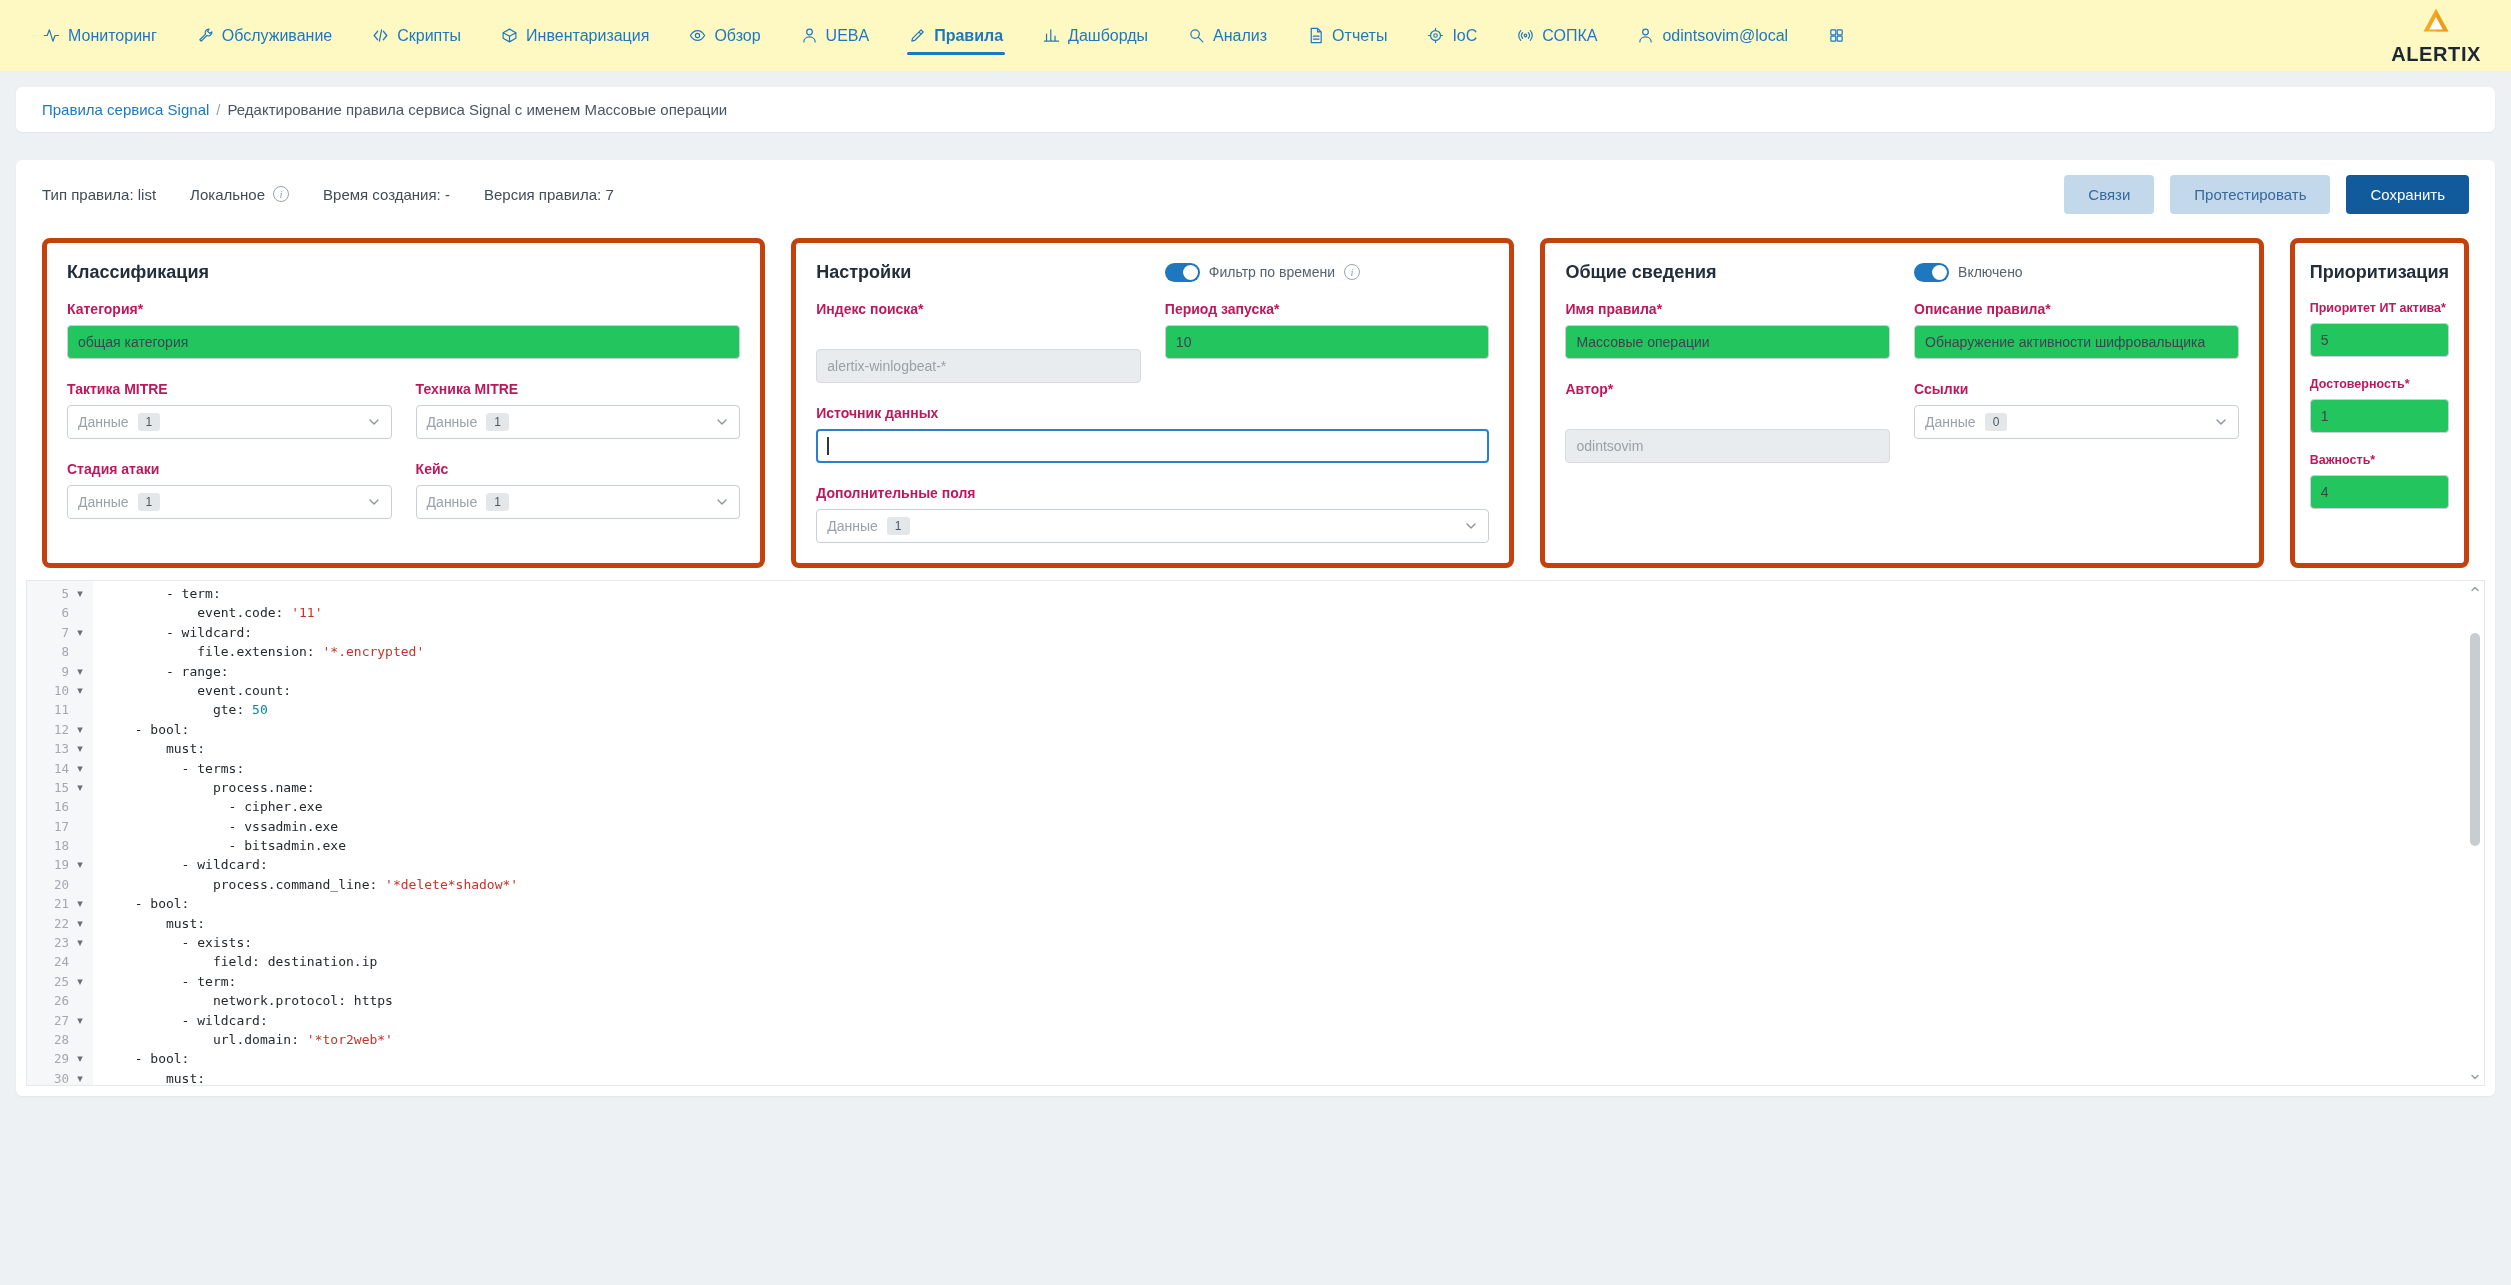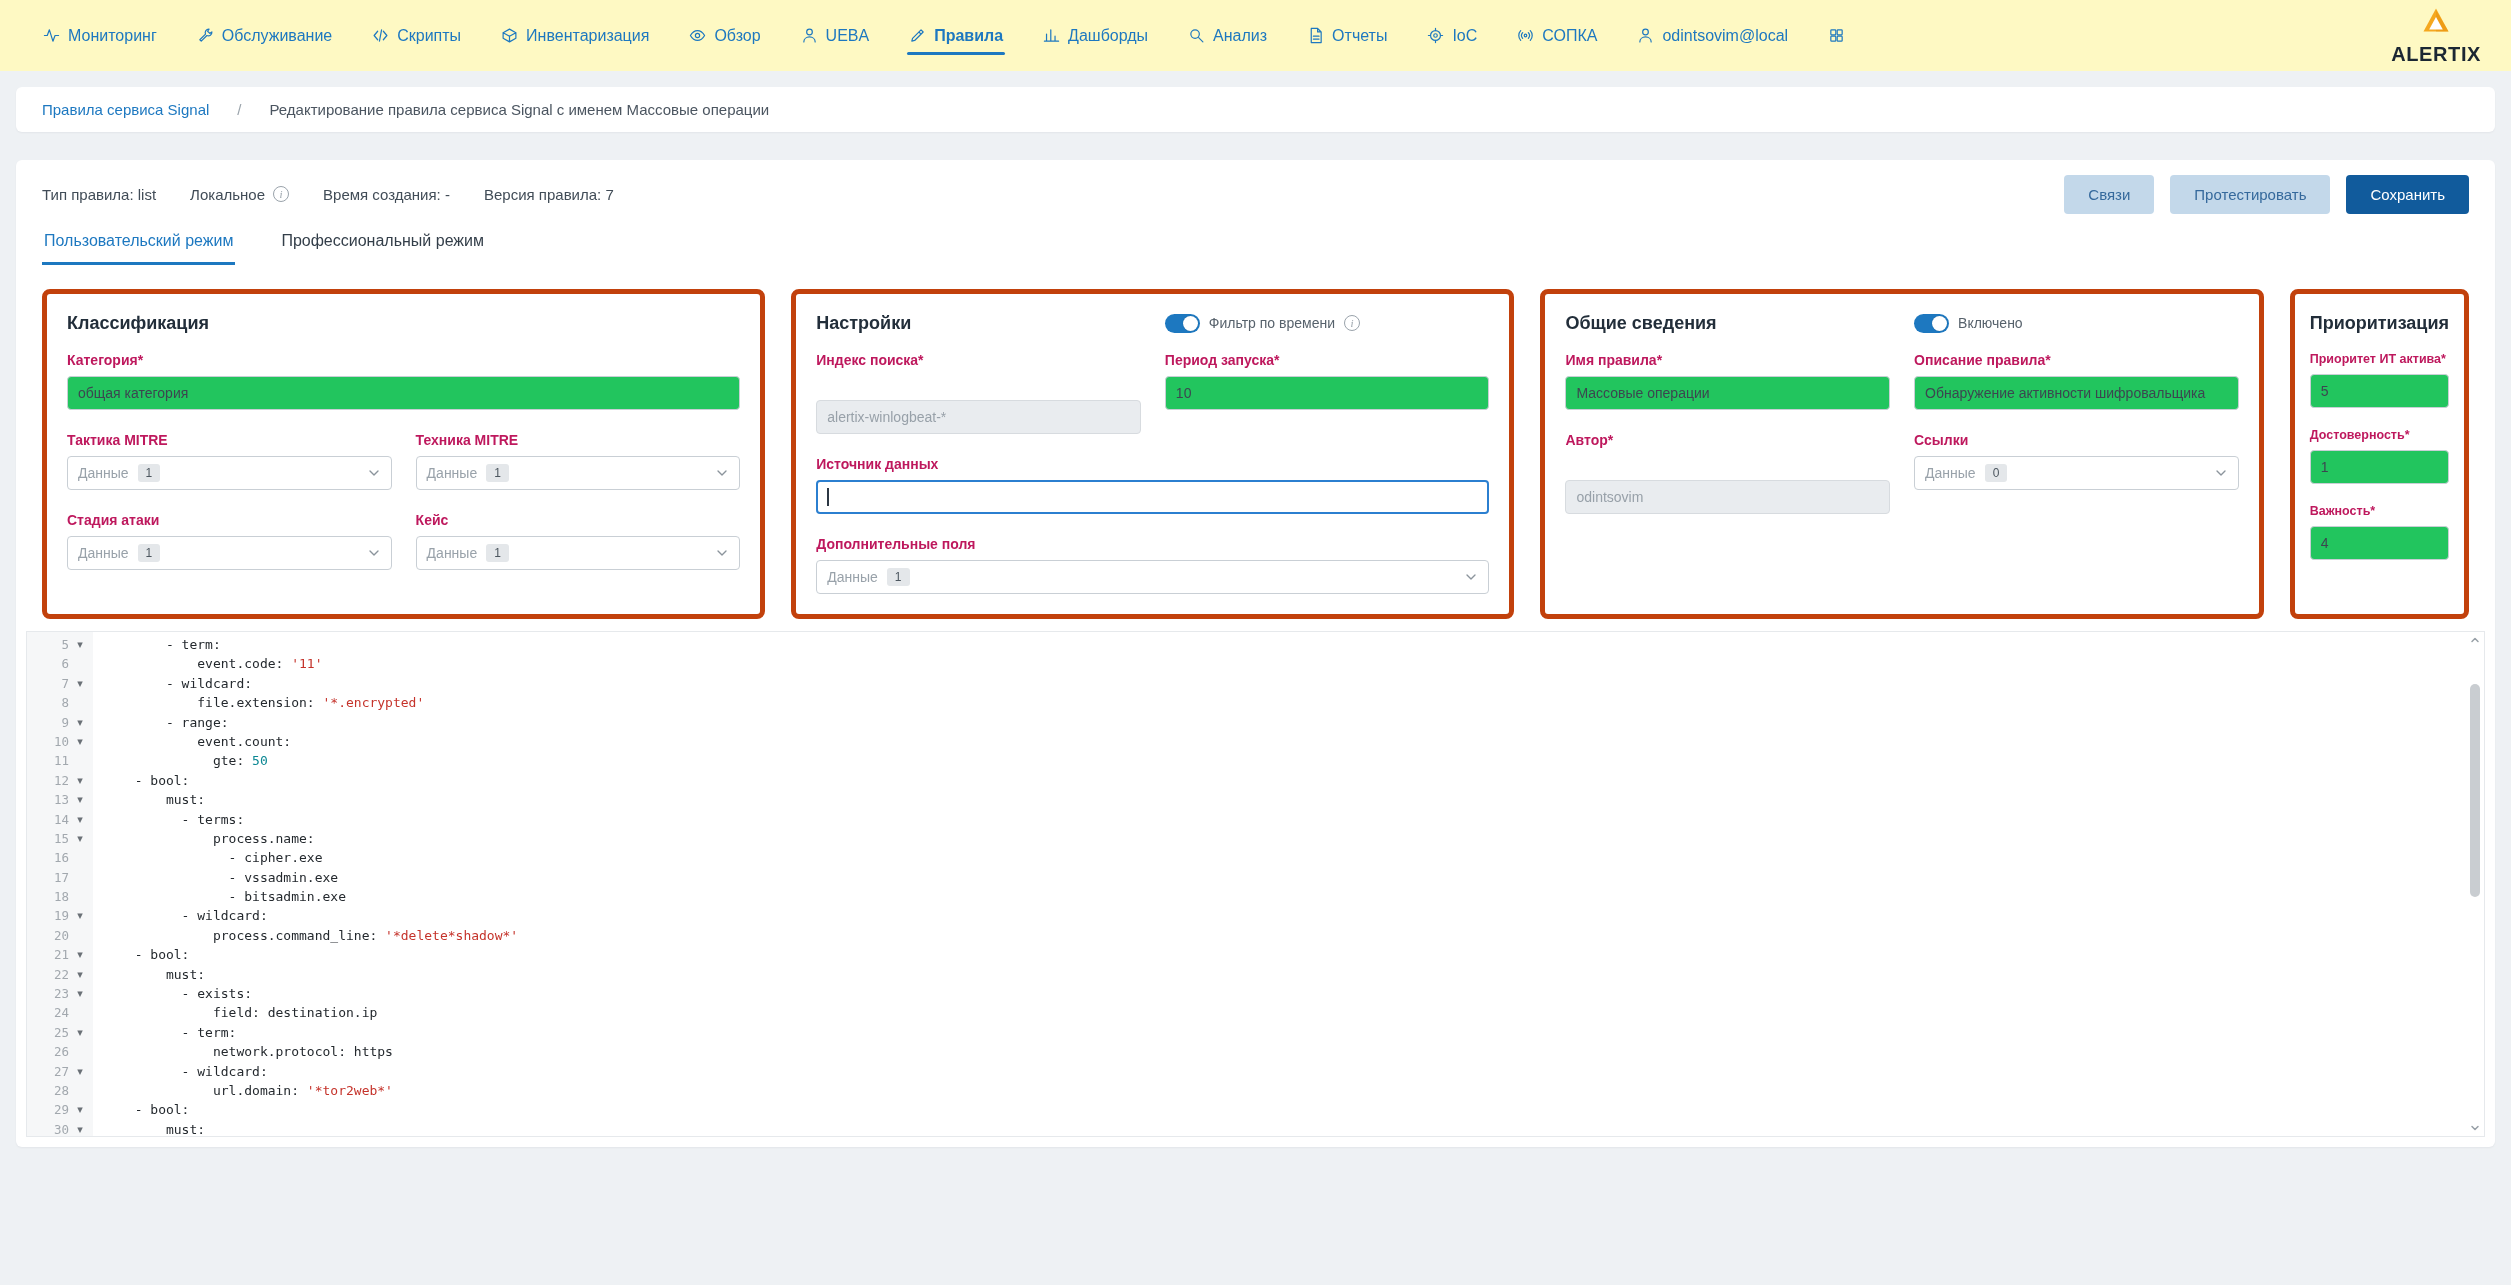--- a/index.html
+++ b/index.html
@@ -16,21 +16,21 @@
   .nav-items { display:flex; align-items:center; gap:40px; height:100%; }
   .nav-item { display:flex; align-items:center; gap:8px; color:#1d78c0; font-size:16px; height:100%; position:relative; cursor:pointer; text-decoration:none; white-space:nowrap; }
   .nav-item.active { font-weight:bold; }
   .nav-item.active::after { content:""; position:absolute; left:-2px; right:-2px; bottom:16px; height:3px; background:#1d78c0; border-radius:2px; }
   .nav-ic { display:inline-flex; }
   .nav-ic svg { width:17px; height:17px; stroke:#1d78c0; fill:none; stroke-width:1.7; stroke-linecap:round; stroke-linejoin:round; display:block; }
   .logo { margin-left:auto; display:flex; align-items:center; gap:9px; font-size:20px; font-weight:bold; color:#1b2733; letter-spacing:0.6px;flex-direction:column; }
   .logo svg { display:block; }
 
   
-  .crumb-bar { margin:16px 16px 0; height:45px; background:#fff; border-radius:6px; display:flex; align-items:center; padding:6px 26px; gap:28px; font-size:15px; box-shadow:0 1px 2px rgba(16,24,40,.05); }
+  .crumb-bar { margin:16px 16px 0; height:45px; background:#fff; border-radius:6px; display:flex; align-items:center; padding:6px 26px; gap:7px; font-size:15px; box-shadow:0 1px 2px rgba(16,24,40,.05); }
   .crumb-link { color:#1d78c0; cursor:pointer; text-decoration:none; }
   .crumb-sep { color:#9aa3ab; }
   .crumb-cur { color:#4b5560; }
 
   
   .main-card { margin:28px 16px 0; background:#fff; border-radius:6px; padding:14px 10px 10px; box-shadow:0 1px 2px rgba(16,24,40,.05); }
   .card-top { padding:0 16px; }
 
   .meta-row { display:flex; align-items:center; gap:34px; font-size:15px; color:#414c57; min-height:40px; }
   .meta-item { display:flex; align-items:center; gap:8px; white-space:nowrap; }
@@ -249,24 +249,20 @@
       </span>
       <span class="meta-item">Время создания: -</span>
       <span class="meta-item">Версия правила: 7</span>
       <div class="actions">
         <button class="btn light">Связи</button>
         <button class="btn light">Протестировать</button>
         <button class="btn primary">Сохранить</button>
       </div>
     </div>
 
-    <div class="tabs">
-      <div class="tab active">Пользовательский режим</div>
-      <div class="tab">Профессиональный режим</div>
-    </div>
 
     <div class="panels">
 
       <section class="panel grow">
         <div class="p-head single">
           <h3 class="p-title">Классификация</h3>
         </div>
         <div class="fields">
           <div class="field span2">
             <label class="f-label">Категория*</label>

